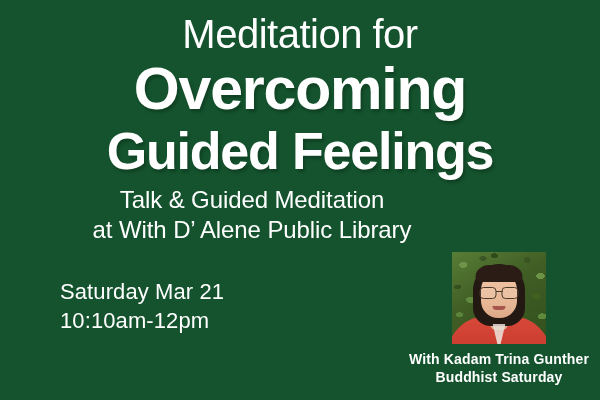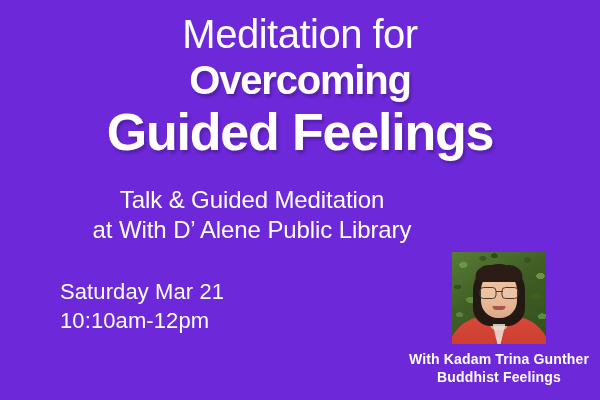--- a/index.html
+++ b/index.html
@@ -7,21 +7,21 @@
     padding: 0;
     background: #0a4aae;
   }
   body {
     font-family: "Liberation Sans", sans-serif;
   }
   .poster {
     position: relative;
     width: 600px;
     height: 400px;
-    background: #6d28d9;
+    background: #14532d;
     overflow: hidden;
     -webkit-font-smoothing: antialiased;
   }
 
   
   .headline {
     position: absolute;
     top: 14px;
     left: 0;
     width: 600px;
@@ -37,21 +37,21 @@
     padding-bottom: 2px;
   }
   .headline-line2,
   .headline-line3 {
     display: block;
     font-weight: 700;
     color: #ffffff;
     letter-spacing: -1.2px;
     text-shadow: 2px 3px 3px rgba(0,0,0,0.22);
   }
-  .headline-line2 { font-size: 40px; padding-top: 4px; }
+  .headline-line2 { font-size: 59px; padding-top: 4px; }
   .headline-line3 { font-size: 52px; padding-top: 6px; }
 
   
   .subhead {
     position: absolute;
     top: 185px;
     left: 0;
     width: 504px;
     text-align: center;
     line-height: 1.25;
@@ -270,17 +270,17 @@
       <div class="photo-face"></div>
       <div class="photo-fringe"></div>
       <div class="photo-glasses">
         <div class="photo-bridge"></div>
       </div>
       <div class="photo-mouth"></div>
       <div class="photo-collar"></div>
     </div>
     <div class="speaker-caption">
       <span class="caption-line">With Kadam Trina Gunther</span>
-      <span class="caption-line">Buddhist Feelings</span>
+      <span class="caption-line">Buddhist Saturday</span>
     </div>
   </div>
 
 </div>
 
 </body></html>

